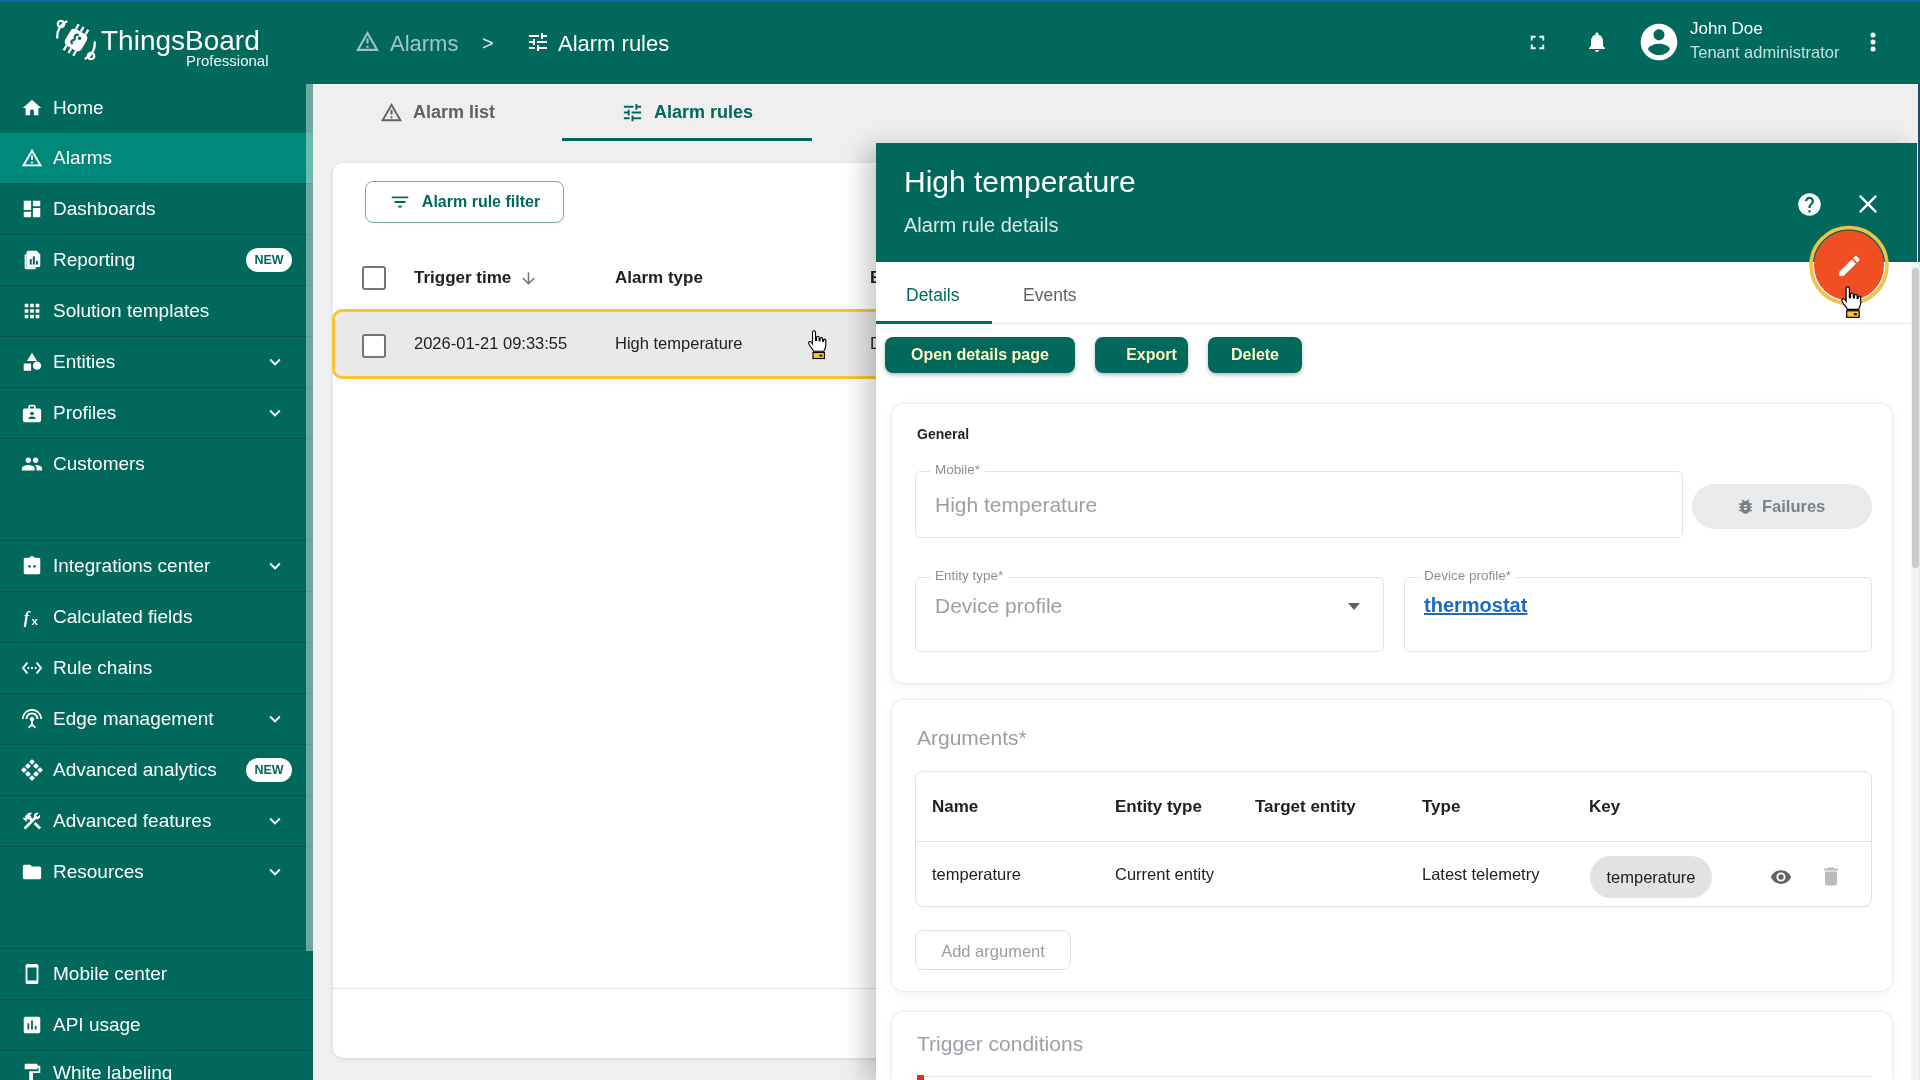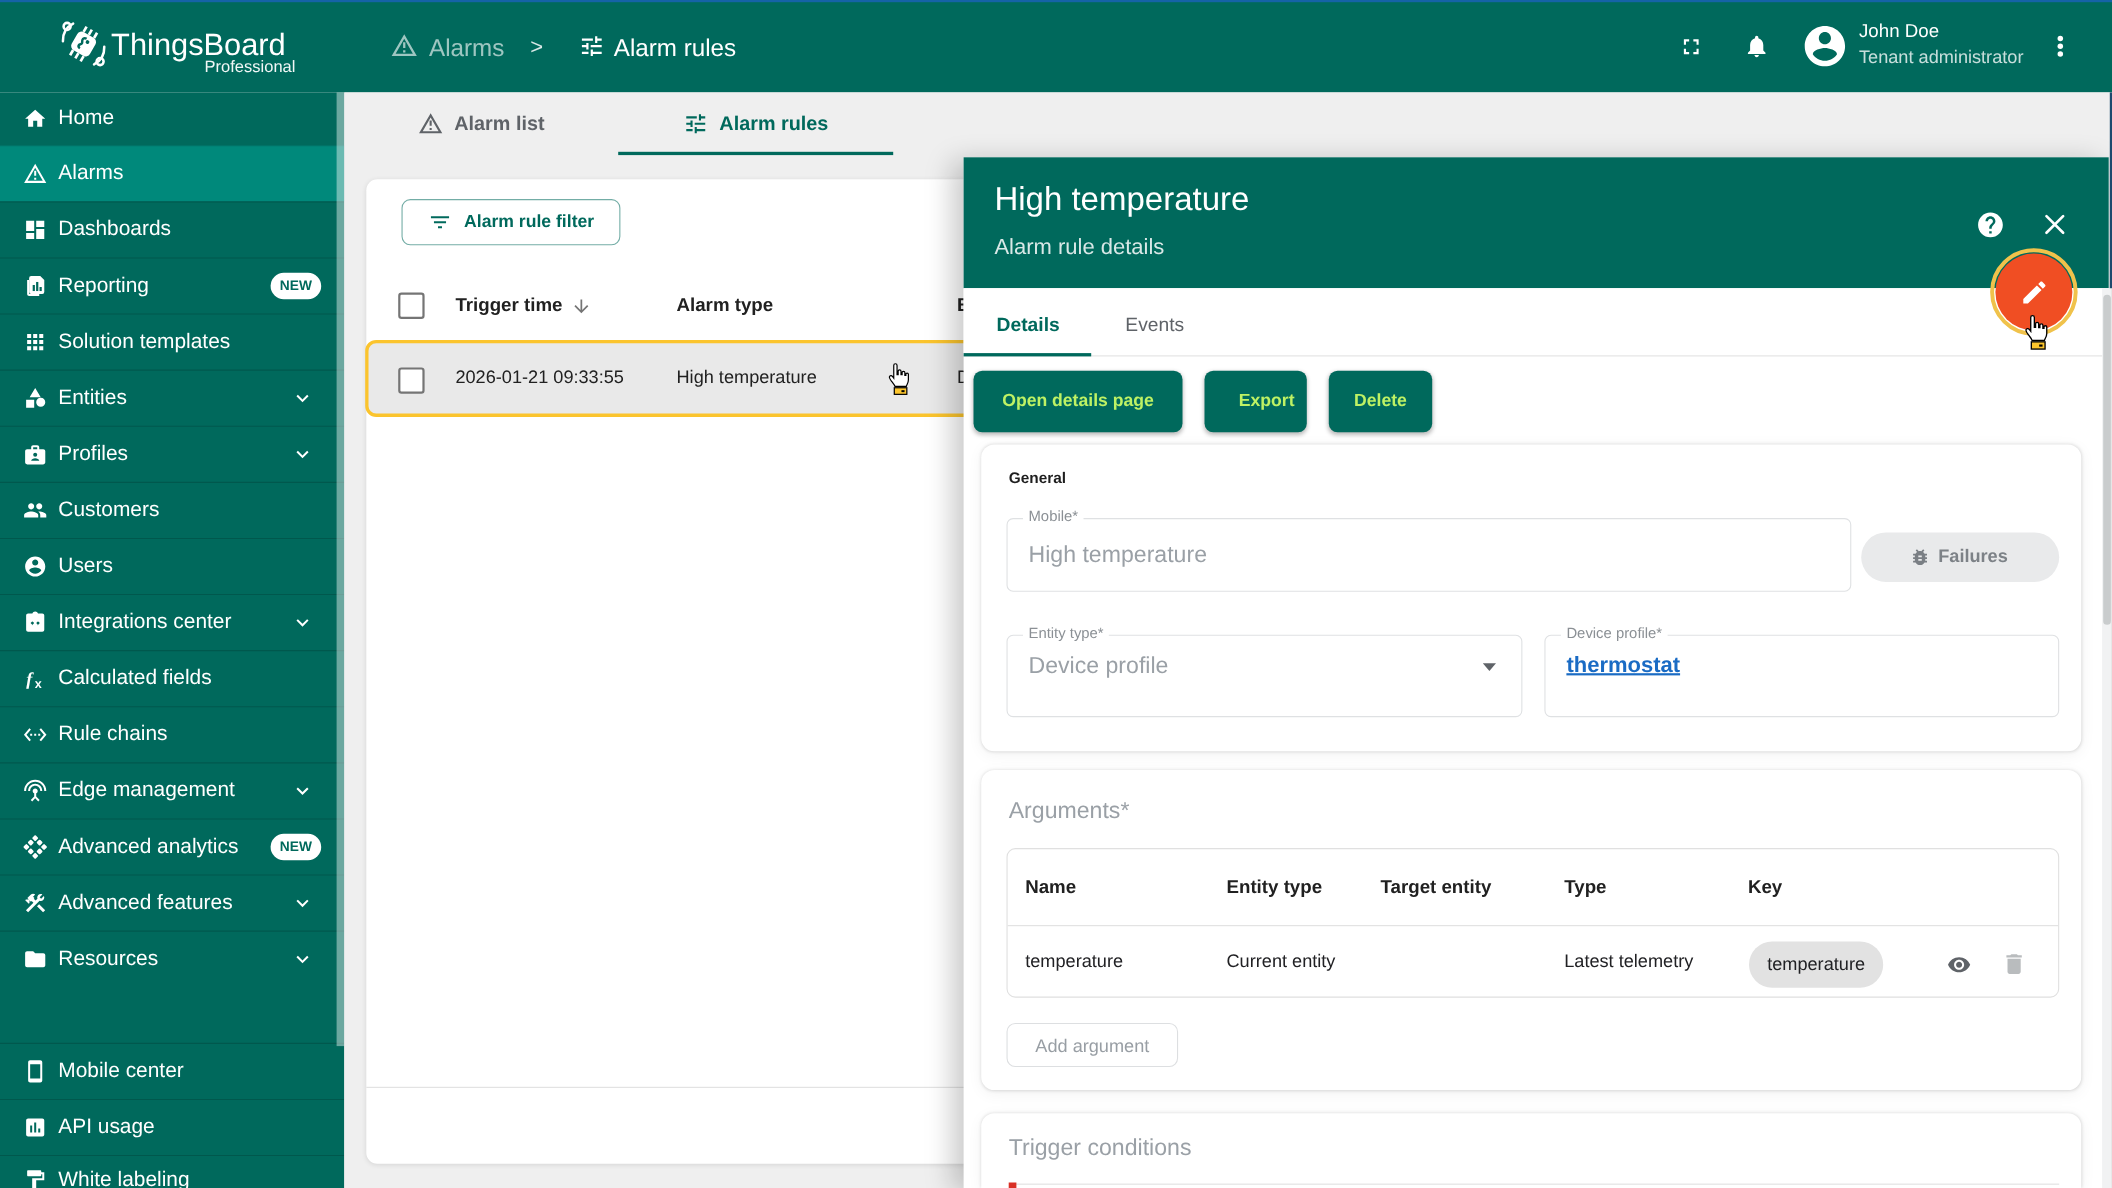--- a/index.html
+++ b/index.html
@@ -29,21 +29,21 @@
 .cb { position:absolute; width:24px; height:24px; border:2px solid #757575; border-radius:3px; }
 #selrow { position:absolute; left:-1px; top:146px; width:1562px; height:70px; background:#e9e9e9;
   border:3px solid #fbc42d; border-radius:10px; }
 #rowsep { position:absolute; left:0; top:825px; width:1560px; height:1px; background:#e0e0e0; }
 #panel { position:absolute; left:876px; top:143px; width:1041px; height:937px; background:#fff;
   box-shadow:-10px 4px 24px rgba(0,0,0,0.22); }
 #phead { position:absolute; left:0; top:0; width:1041px; height:119px; background:#00695c; color:#fff; }
 #ptabs { position:absolute; left:0; top:119px; width:1041px; height:62px; background:#fff;
   border-bottom:1px solid rgba(0,0,0,0.10); }
 #inkbar2 { position:absolute; left:0; top:178px; width:116px; height:3px; background:#00695c; z-index:3; }
-.pbtn { position:absolute; top:194px; height:56px; background:#00695c; color:#bef264; border-radius:8px;
+.pbtn { position:absolute; top:194px; height:36px; background:#00695c; color:#fef9c3; border-radius:8px;
   font-size:16px; font-weight:700; display:flex; align-items:center; justify-content:center;
   box-shadow:0 2px 4px rgba(0,0,0,0.28); }
 .pcard { position:absolute; left:16px; width:1000px; background:#fff; border-radius:12px;
   box-shadow:0 0 3px rgba(0,0,0,0.13), 0 3px 14px rgba(0,0,0,0.05); }
 .fld { position:absolute; border:1px solid #dfe1e3; border-radius:6px; }
 .flabel { position:absolute; top:-10px; left:14px; font-size:13.5px; color:#8b9095; background:#fff; padding:0 5px; white-space:nowrap; }
 .fval { position:absolute; left:19px; font-size:21px; color:#9aa0a6; white-space:nowrap; }
 .ghead { font-size:21px; color:#9aa0a6; position:absolute; left:25px; white-space:nowrap; }
 .acell-h { position:absolute; font-size:17px; font-weight:700; color:#212121; white-space:nowrap; }
 .acell-b { position:absolute; font-size:16.5px; color:#212124; white-space:nowrap; }
@@ -154,26 +154,20 @@
     <svg class="chev" viewBox="0 0 24 24" fill="#fff">
         <path d="M16.59 8.59L12 13.17 7.41 8.59 6 10l6 6 6-6z"></path>
       </svg>
     </div>
   <div class="mi" style="top:354px;">
     <svg class="ic" viewBox="0 0 24 24" fill="#fff">
         <path d="M16 11c1.66 0 2.99-1.34 2.99-3S17.66 5 16 5s-3 1.34-3 3 1.34 3 3 3zm-8 0c1.66 0 2.99-1.34 2.99-3S9.66 5 8 5 5 6.34 5 8s1.34 3 3 3zm0 2c-2.33 0-7 1.17-7 3.5V19h14v-2.5c0-2.33-4.67-3.5-7-3.5zm8 0c-.29 0-.62.02-.97.05 1.16.84 1.97 1.97 1.97 3.45V19h6v-2.5c0-2.33-4.67-3.5-7-3.5z"></path>
       </svg>
     <span class="t">Customers</span>
     </div>
-  <div class="mi" style="top:405px;">
-    <svg class="ic" viewBox="0 0 24 24" fill="#fff">
-        <path d="M12 2C6.48 2 2 6.48 2 12s4.48 10 10 10 10-4.48 10-10S17.52 2 12 2zm0 3c1.66 0 3 1.34 3 3s-1.34 3-3 3-3-1.34-3-3 1.34-3 3-3zm0 14.2c-2.5 0-4.71-1.28-6-3.22.03-1.99 4-3.08 6-3.08 1.99 0 5.97 1.09 6 3.08-1.29 1.94-3.5 3.22-6 3.22z"></path>
-      </svg>
-    <span class="t">Users</span>
-    </div>
   <div class="mi" style="top:456px;">
     <svg class="ic" viewBox="0 0 24 24">
         <path fill="#fff" fill-rule="evenodd" d="M19 3h-4.18C14.4 1.84 13.3 1 12 1c-1.3 0-2.4.84-2.82 2H5c-1.1 0-2 .9-2 2v14c0 1.1.9 2 2 2h14c1.1 0 2-.9 2-2V5c0-1.1-.9-2-2-2zM11 12.5L9.2 14.3l1.3 1.3-3.1-3.1 3.1-3.1-1.3 1.3L11 12.5zm2 0l1.8-1.8-1.3-1.3 3.1 3.1-3.1 3.1 1.3-1.3L13 12.5z"></path>
       </svg>
     <span class="t">Integrations center</span>
     <svg class="chev" viewBox="0 0 24 24" fill="#fff">
         <path d="M16.59 8.59L12 13.17 7.41 8.59 6 10l6 6 6-6z"></path>
       </svg>
     </div>
   <div class="mi" style="top:507px;">
@@ -293,21 +287,21 @@
     <div style="position:absolute;left:28px;top:22px;font-size:30px;">High temperature</div>
     <div style="position:absolute;left:28px;top:71px;font-size:20px;color:rgba(255,255,255,0.85);">Alarm rule details</div>
     <svg style="position:absolute;left:920px;top:48px" width="27" height="27" viewBox="0 0 24 24" fill="#fff">
         <path d="M12 2C6.48 2 2 6.48 2 12s4.48 10 10 10 10-4.48 10-10S17.52 2 12 2zm1 17h-2v-2h2v2zm2.07-7.75l-.9.92C13.45 12.9 13 13.5 13 15h-2v-.5c0-1.1.45-2.1 1.17-2.83l1.24-1.26c.37-.36.59-.86.59-1.41 0-1.1-.9-2-2-2s-2 .9-2 2H8c0-2.21 1.79-4 4-4s4 1.79 4 4c0 .88-.36 1.68-.93 2.25z"></path>
       </svg>
     <svg style="position:absolute;left:979px;top:48px" width="26" height="26" viewBox="0 0 24 24" fill="none" stroke="#fff" stroke-width="2.2" stroke-linecap="round">
         <path d="M5 5l14 14M19 5L5 19"></path>
       </svg>
   </div>
   <div id="ptabs">
-    <div style="position:absolute;left:30px;top:23px;font-size:17.5px;font-weight:700;color:#00695c;">Details</div>
+    <div style="position:absolute;left:30px;top:23px;font-size:17.5px;font-weight:400;color:#00695c;">Details</div>
     <div style="position:absolute;left:147px;top:23px;font-size:17.5px;color:#5f6368;">Events</div>
   </div>
   <div id="inkbar2"></div>
   <div class="pbtn" style="left:9px;width:190px;">Open details page</div>
   <div class="pbtn" style="left:219px;width:93px;padding-left:20px;">Export</div>
   <div class="pbtn" style="left:332px;width:94px;">Delete</div>
 
   <div class="pcard" style="top:261px;height:279px;">
     <div style="position:absolute;left:25px;top:22px;font-size:14px;font-weight:700;color:#1f1f1f;">General</div>
     <div class="fld" style="left:23px;top:67px;width:768px;height:67px;">

